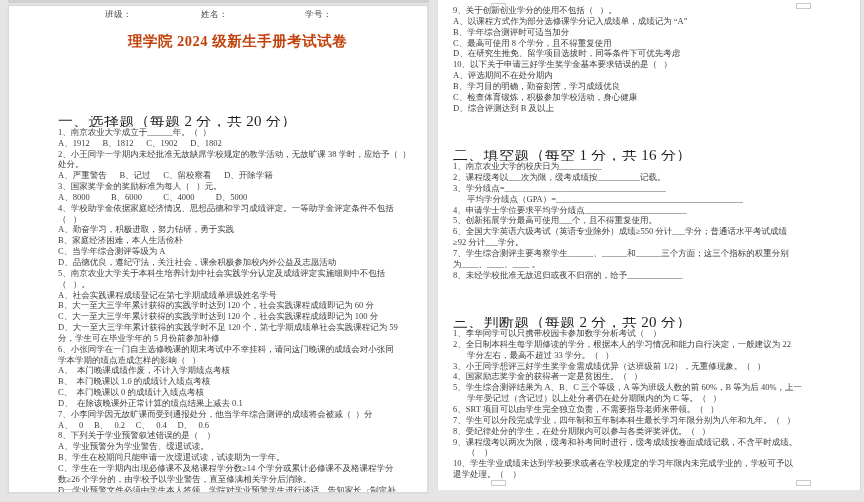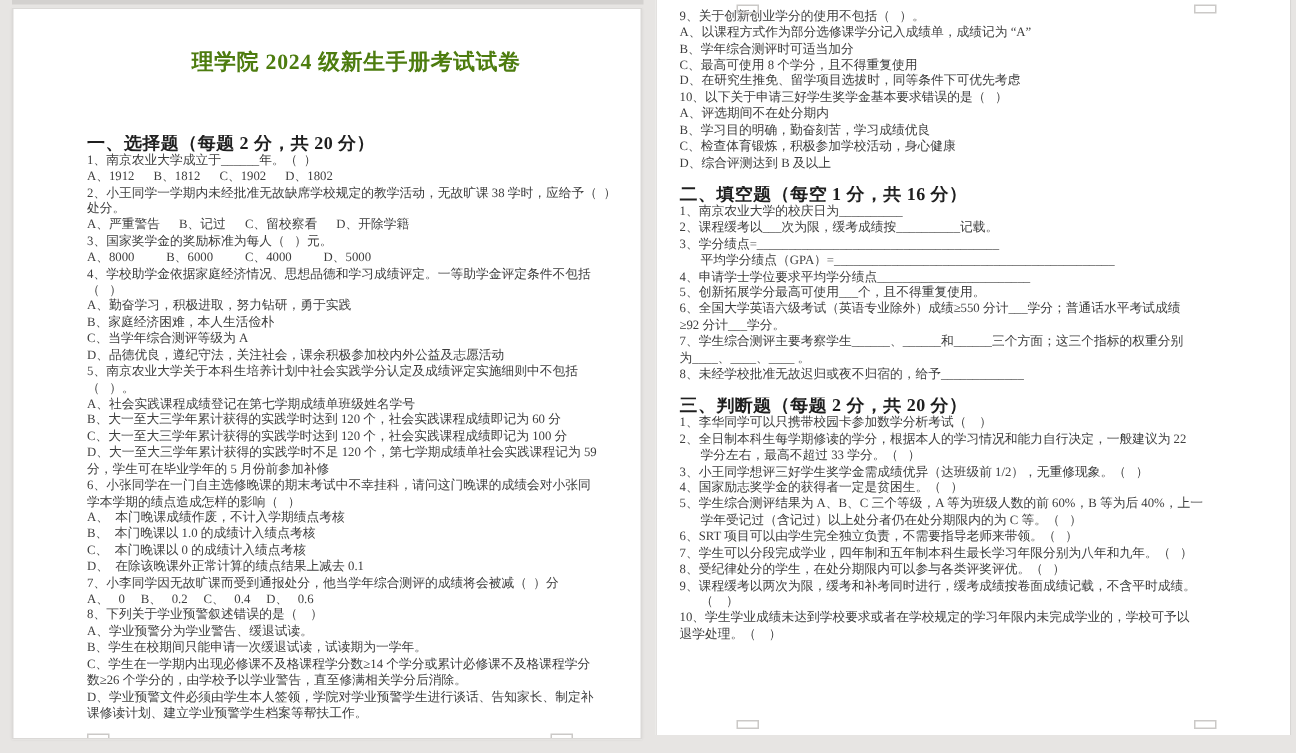--- a/index.html
+++ b/index.html
@@ -36,55 +36,61 @@
     position: absolute;
     font-size: 8.5px; color: #3d3d3d; letter-spacing: 0.5px;
   }
   .hdr .f1 { left: 96px; }
   .hdr .f2 { left: 192px; }
   .hdr .f3 { left: 296px; }
 
   .title {
     position: absolute; top: 26px; left: 49px; right: 10px;
     text-align: center;
-    font-size: 14.5px; font-weight: bold; color: #4d7c0f;
+    font-size: 14.5px; font-weight: bold; color: #c2410c;
     letter-spacing: 0.5px;
   }
 
   .content {
     position: absolute;
     color: #3d3d3d;
     font-size: 8.5px;
     line-height: 10.85px;
     white-space: pre;
   }
   .page-left  .content { top: 84px; left: 49px; right: 8px; }
   .page-right .content { top: 5px;  left: 15px; right: 4px; }
 
   .line { height: 10.85px; overflow: hidden; }
   .line.section {
-    font-weight: bold; color: #1f1f1f; font-size: 12px;
+    font-weight: normal; color: #1f1f1f; font-size: 15px;
     letter-spacing: 0.3px;
+    margin-top: 26px;
   }
   .line.ind { padding-left: 14px; }
   .line.spacer { }
 
   .crop-mark {
     position: absolute; width: 15px; height: 6px;
     border: 1px solid #cbc9c7;
     background: transparent;
   }
 </style>
 </head>
 <body>
 
 <div class="canvas">
   <div class="top-edge"></div>
 
   <div class="page page-left">
+    <div class="hdr">
+      <span class="f1">班级：</span>
+      <span class="f2">姓名：</span>
+      <span class="f3">学号：</span>
+    </div>
     <div class="title">理学院 2024 级新生手册考试试卷</div>
     <div class="content"><div class="line section">一、选择题（每题 2 分，共 20 分）</div><div class="line text">1、南京农业大学成立于______年。（  ）</div><div class="line text">A、1912      B、1812      C、1902      D、1802</div><div class="line text">2、小王同学一学期内未经批准无故缺席学校规定的教学活动，无故旷课 38 学时，应给予（  ）</div><div class="line text">处分。</div><div class="line text">A、严重警告      B、记过      C、留校察看      D、开除学籍</div><div class="line text">3、国家奖学金的奖励标准为每人（   ）元。</div><div class="line text">A、8000          B、6000          C、4000          D、5000</div><div class="line text">4、学校助学金依据家庭经济情况、思想品德和学习成绩评定。一等助学金评定条件不包括</div><div class="line text">（   ）</div><div class="line text">A、勤奋学习，积极进取，努力钻研，勇于实践</div><div class="line text">B、家庭经济困难，本人生活俭朴</div><div class="line text">C、当学年综合测评等级为 A</div><div class="line text">D、品德优良，遵纪守法，关注社会，课余积极参加校内外公益及志愿活动</div><div class="line text">5、南京农业大学关于本科生培养计划中社会实践学分认定及成绩评定实施细则中不包括</div><div class="line text">（   ）。</div><div class="line text">A、社会实践课程成绩登记在第七学期成绩单班级姓名学号</div><div class="line text">B、大一至大三学年累计获得的实践学时达到 120 个，社会实践课程成绩即记为 60 分</div><div class="line text">C、大一至大三学年累计获得的实践学时达到 120 个，社会实践课程成绩即记为 100 分</div><div class="line text">D、大一至大三学年累计获得的实践学时不足 120 个，第七学期成绩单社会实践课程记为 59</div><div class="line text">分，学生可在毕业学年的 5 月份前参加补修</div><div class="line text">6、小张同学在一门自主选修晚课的期末考试中不幸挂科，请问这门晚课的成绩会对小张同</div><div class="line text">学本学期的绩点造成怎样的影响（   ）</div><div class="line text">A、  本门晚课成绩作废，不计入学期绩点考核</div><div class="line text">B、  本门晚课以 1.0 的成绩计入绩点考核</div><div class="line text">C、  本门晚课以 0 的成绩计入绩点考核</div><div class="line text">D、  在除该晚课外正常计算的绩点结果上减去 0.1</div><div class="line text">7、小李同学因无故旷课而受到通报处分，他当学年综合测评的成绩将会被减（  ）分</div><div class="line text">A、   0     B、   0.2     C、   0.4     D、   0.6</div><div class="line text">8、下列关于学业预警叙述错误的是（    ）</div><div class="line text">A、学业预警分为学业警告、缓退试读。</div><div class="line text">B、学生在校期间只能申请一次缓退试读，试读期为一学年。</div><div class="line text">C、学生在一学期内出现必修课不及格课程学分数≥14 个学分或累计必修课不及格课程学分</div><div class="line text">数≥26 个学分的，由学校予以学业警告，直至修满相关学分后消除。</div><div class="line text">D、学业预警文件必须由学生本人签领，学院对学业预警学生进行谈话、告知家长、制定补</div><div class="line text">课修读计划、建立学业预警学生档案等帮扶工作。</div></div>
     <div class="crop-mark" style="left:49px;  bottom:-3px;"></div>
     <div class="crop-mark" style="left:358px; bottom:-3px;"></div>
   </div>
 
   <div class="page page-right">
     <div class="content"><div class="line text">9、关于创新创业学分的使用不包括（   ）。</div><div class="line text">A、以课程方式作为部分选修课学分记入成绩单，成绩记为 “A”</div><div class="line text">B、学年综合测评时可适当加分</div><div class="line text">C、最高可使用 8 个学分，且不得重复使用</div><div class="line text">D、在研究生推免、留学项目选拔时，同等条件下可优先考虑</div><div class="line text">10、以下关于申请三好学生奖学金基本要求错误的是（   ）</div><div class="line text">A、评选期间不在处分期内</div><div class="line text">B、学习目的明确，勤奋刻苦，学习成绩优良</div><div class="line text">C、检查体育锻炼，积极参加学校活动，身心健康</div><div class="line text">D、综合评测达到 B 及以上</div><div class="line spacer">&nbsp;</div><div class="line section">二、填空题（每空 1 分，共 16 分）</div><div class="line text">1、南京农业大学的校庆日为__________</div><div class="line text">2、课程缓考以___次为限，缓考成绩按__________记载。</div><div class="line text">3、学分绩点=______________________________________</div><div class="line text ind">平均学分绩点（GPA）=____________________________________________</div><div class="line text">4、申请学士学位要求平均学分绩点________________________</div><div class="line text">5、创新拓展学分最高可使用___个，且不得重复使用。</div><div class="line text">6、全国大学英语六级考试（英语专业除外）成绩≥550 分计___学分；普通话水平考试成绩</div><div class="line text">≥92 分计___学分。</div><div class="line text">7、学生综合测评主要考察学生______、______和______三个方面；这三个指标的权重分别</div><div class="line text">为____、____、____ 。</div><div class="line text">8、未经学校批准无故迟归或夜不归宿的，给予_____________</div><div class="line spacer">&nbsp;</div><div class="line section">三、判断题（每题 2 分，共 20 分）</div><div class="line text">1、李华同学可以只携带校园卡参加数学分析考试（    ）</div><div class="line text">2、全日制本科生每学期修读的学分，根据本人的学习情况和能力自行决定，一般建议为 22</div><div class="line text ind">学分左右，最高不超过 33 学分。（   ）</div><div class="line text">3、小王同学想评三好学生奖学金需成绩优异（达班级前 1/2），无重修现象。（   ）</div><div class="line text">4、国家励志奖学金的获得者一定是贫困生。（   ）</div><div class="line text">5、学生综合测评结果为 A、B、C 三个等级，A 等为班级人数的前 60%，B 等为后 40%，上一</div><div class="line text ind">学年受记过（含记过）以上处分者仍在处分期限内的为 C 等。（   ）</div><div class="line text">6、SRT 项目可以由学生完全独立负责，不需要指导老师来带领。（   ）</div><div class="line text">7、学生可以分段完成学业，四年制和五年制本科生最长学习年限分别为八年和九年。（   ）</div><div class="line text">8、受纪律处分的学生，在处分期限内可以参与各类评奖评优。（   ）</div><div class="line text">9、课程缓考以两次为限，缓考和补考同时进行，缓考成绩按卷面成绩记载，不含平时成绩。</div><div class="line text ind">（    ）</div><div class="line text">10、学生学业成绩未达到学校要求或者在学校规定的学习年限内未完成学业的，学校可予以</div><div class="line text">退学处理。（    ）</div></div>
     <div class="crop-mark" style="left:53px;  top:3px;"></div>
     <div class="crop-mark" style="left:358px; top:3px;"></div>

